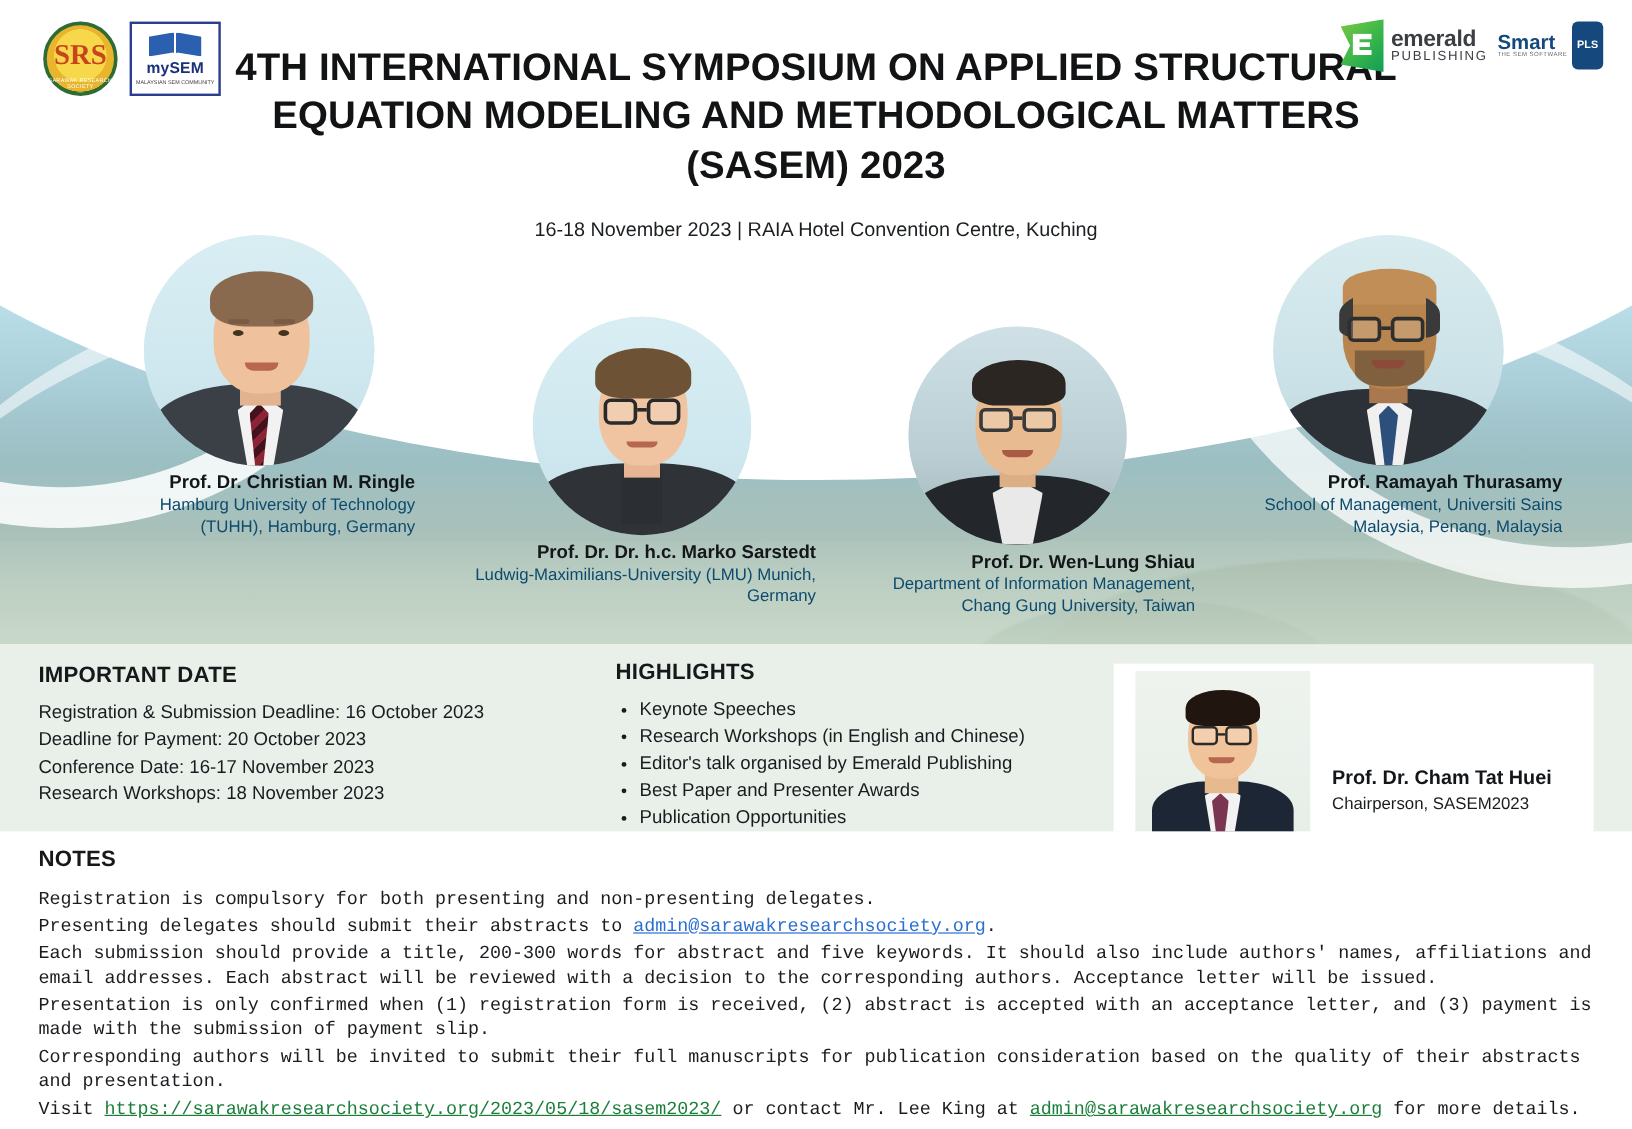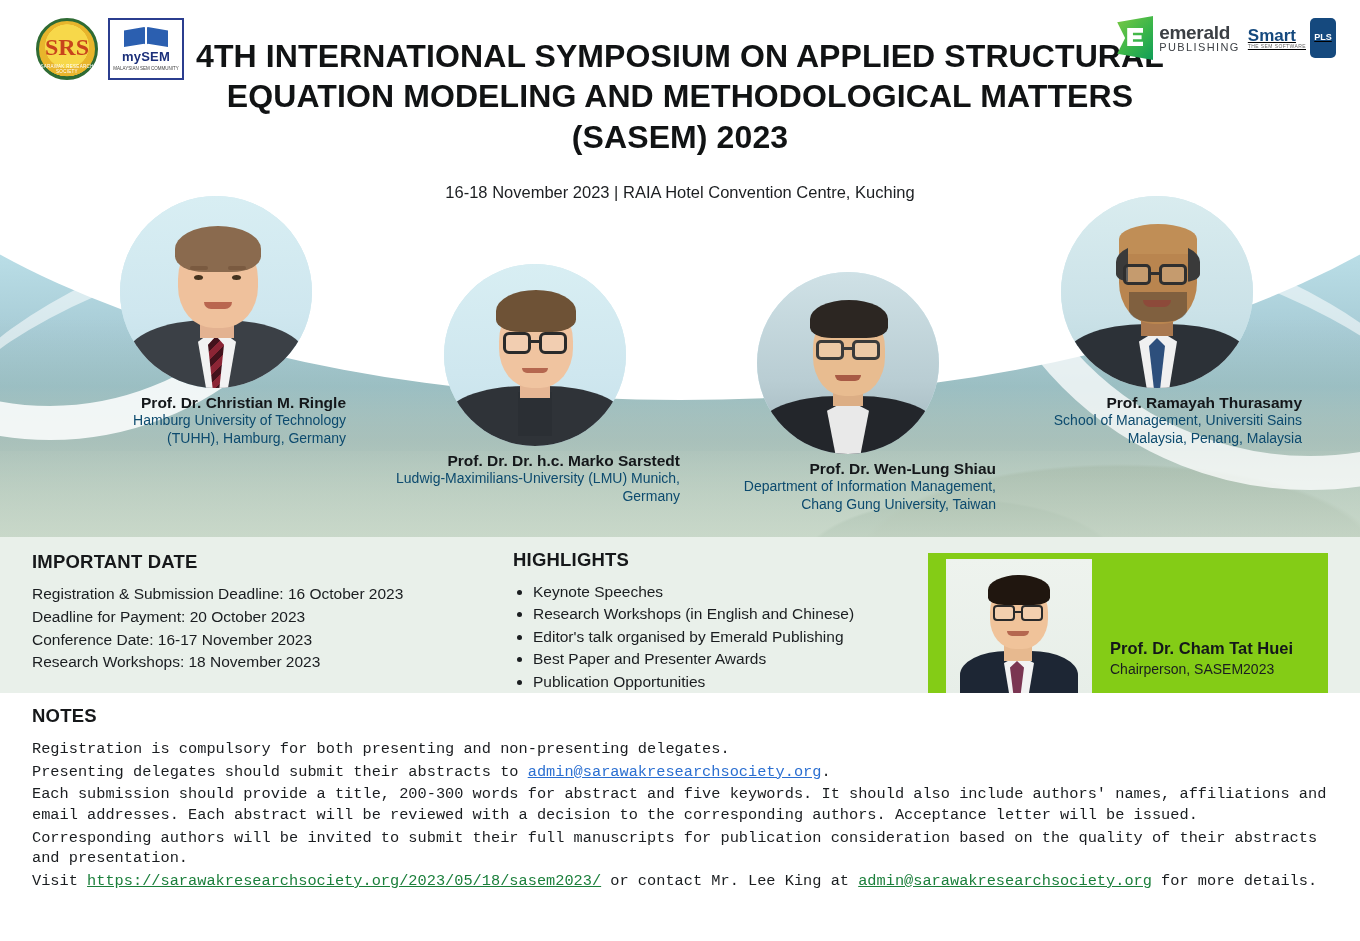--- a/index.html
+++ b/index.html
@@ -132,21 +132,21 @@
     content: "";
     position: absolute; left: 10px; top: 12px;
     width: 16px; height: 18px;
     background: #ffffff;
     clip-path: polygon(0 0, 100% 0, 100% 26%, 36% 26%, 36% 40%, 90% 40%, 90% 62%, 36% 62%, 36% 76%, 100% 76%, 100% 100%, 0 100%);
   }
   .emerald .e-text { line-height: 1.02; }
   .emerald .e-title { font-size: 19px; font-weight: bold; color: #3b3f44; letter-spacing: -.3px; }
   .emerald .e-sub { font-size: 11px; color: #3b3f44; letter-spacing: 1.4px; }
   .smartpls {
-    display: flex; align-items: center; gap: 4px; text-decoration: underline;
+    display: flex; align-items: center; gap: 4px;
   }
   .smartpls .sp-text { line-height: 1.0; }
   .smartpls .sp-title { font-size: 17px; font-weight: bold; color: #15497e; }
   .smartpls .sp-sub { font-size: 5px; color: #666; letter-spacing: .4px; }
   .smartpls .sp-badge {
     width: 26px; height: 40px; border-radius: 5px;
     background: #15497e; color: #ffffff;
     display: flex; flex-direction: column; align-items: center; justify-content: center;
     font-size: 9px; font-weight: bold; line-height: 1.05;
   }
@@ -201,21 +201,21 @@
   }
   .imp-date { position: absolute; left: 32px; top: 14px; }
   .imp-list { margin-top: 10px; font-size: 15.5px; color: #1a1d20; line-height: 1.47; }
   .highlights { position: absolute; left: 513px; top: 12px; }
   .hl-list { margin: 10px 0 0 0; padding-left: 20px; font-size: 15.5px; color: #1a1d20; line-height: 1.38; }
   .hl-list li { margin-bottom: 1px; }
 
   .chair-card {
     position: absolute; left: 928px; top: 16px;
     width: 400px; height: 140px;
-    background: #84cc16;
+    background: #ffffff;
   }
   .chair-photo {
     position: absolute; left: 18px; top: 6px; width: 146px; height: 134px;
     overflow: hidden;
   }
   .chair-name { position: absolute; left: 182px; top: 86px; font-size: 16.5px; font-weight: bold; color: #14171a; }
   .chair-role { position: absolute; left: 182px; top: 108px; font-size: 14px; color: #1a1d20; }
 
   
   .notes {
@@ -408,19 +408,20 @@
   <div class="notes">
 
     <h3>NOTES</h3>
 
     <p>Registration is compulsory for both presenting and non-presenting delegates.</p>
 
     <p><span>Presenting delegates should submit their abstracts to </span><a class="link" href="#">admin@sarawakresearchsociety.org</a><span>.</span></p>
 
     <p>Each submission should provide a title, 200-300 words for abstract and five keywords. It should also include authors' names, affiliations and email addresses. Each abstract will be reviewed with a decision to the corresponding authors. Acceptance letter will be issued.</p>
 
+    <p>Presentation is only confirmed when (1) registration form is received, (2) abstract is accepted with an acceptance letter, and (3) payment is made with the submission of payment slip.</p>
 
     <p>Corresponding authors will be invited to submit their full manuscripts for publication consideration based on the quality of their abstracts and presentation.</p>
 
     <p><span>Visit </span><a class="link green" href="#">https://sarawakresearchsociety.org/2023/05/18/sasem2023/</a><span> or contact Mr. Lee King at </span><a class="link green" href="#">admin@sarawakresearchsociety.org</a><span> for more details.</span></p>
   </div>
 
 </div>
 
 </body></html>

